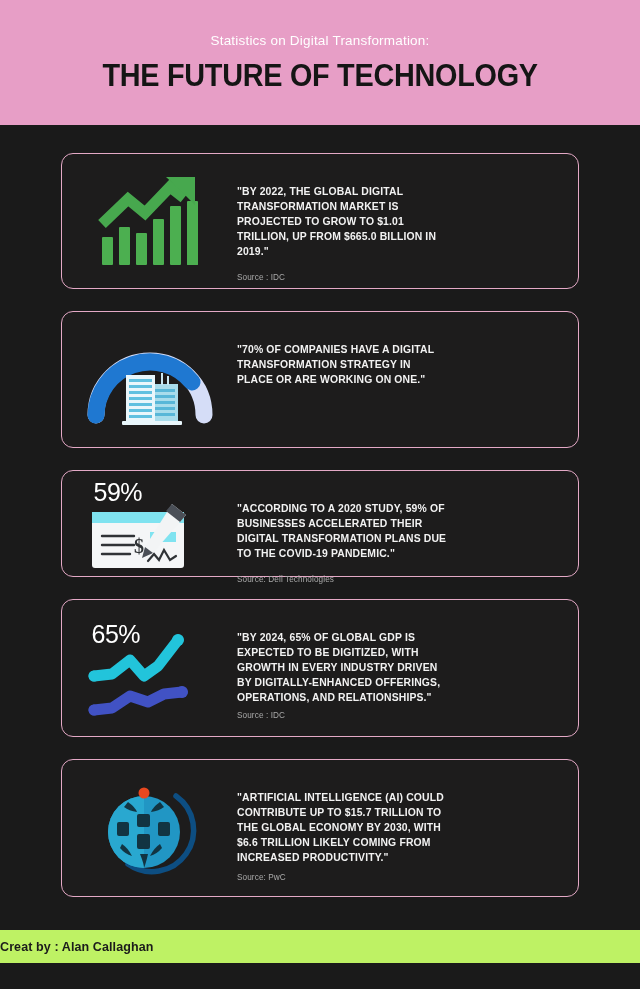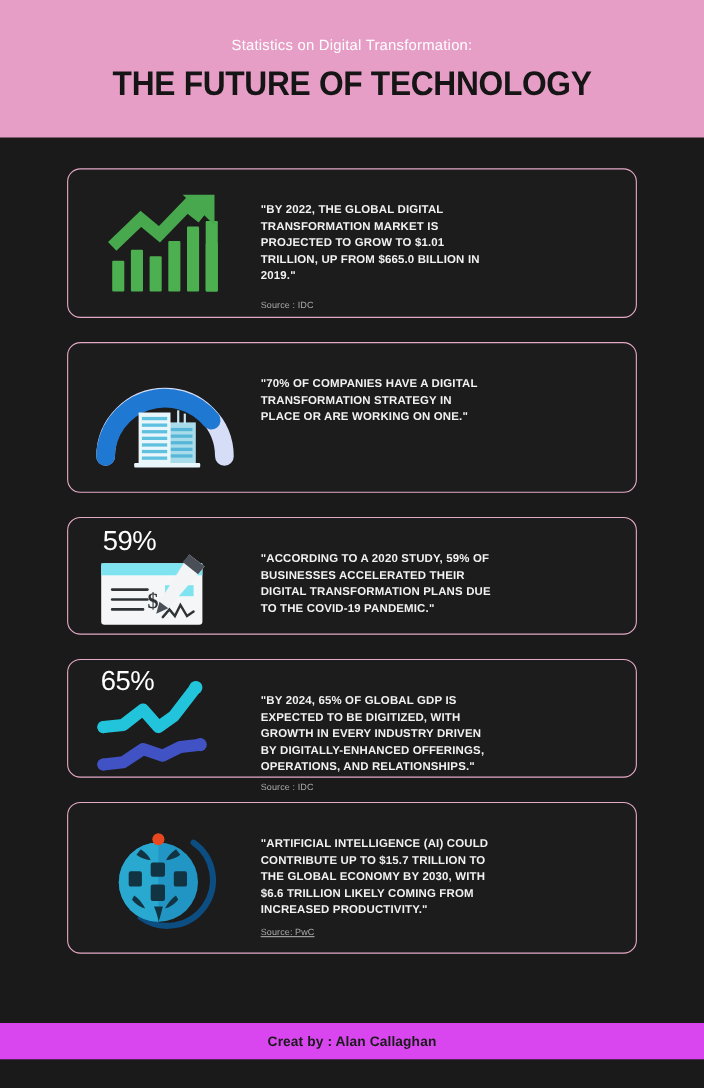--- a/index.html
+++ b/index.html
@@ -75,47 +75,47 @@
     color:#a9a9a9;
     font-size:8.2px;
     font-weight:400;
     letter-spacing:.1px;
     margin-top:auto;
     padding-top:14px;
   }
   .card-1 { height:136px; }
   .card-2 { height:137px; }
   .card-3 { height:107px; }
-  .card-4 { height:108px; }
+  .card-4 { height:138px; }
   .card-5 { height:138px; }
   .card-2 .card-source { padding-top:34px; }
-  .card-5 .card-source { padding-top:8px;text-decoration:underline; }
+  .card-5 .card-source { padding-top:8px; }
   .card-4 .card-source { padding-top:6px; }
 
   
   .stat-wrap { position:relative; width:140px; height:104px; }
   .stat-num {
     position:absolute;
     color:#ffffff;
     font-size:25px;
     font-weight:400;
     letter-spacing:-0.5px;
   }
   .stat-59 { left:14px; top:6px; }
   .stat-65 { left:12px; top:4px; }
 
   
   .footer {
     position:absolute;
     left:0; right:0; bottom:26px;
     height:33px;
-    background:#d946ef;
+    background:#bef264;
     display:flex;
     align-items:center;
-    justify-content:center;
+    justify-content:flex-start;
   }
   .footer-text {
     color:#1b1b1b;
     font-size:12.5px;
     font-weight:700;
     letter-spacing:.1px;
   }
   svg { display:block; }
 </style>
 </head>
@@ -210,20 +210,21 @@
 
               <path d="M82 2 L96 13 L62 52 L52 56 L55 45 Z" fill="#F2F4F5"></path>
               <path d="M52 56 L55 45 L63 51 Z" fill="#4A4F57"></path>
               <path d="M82 2 L96 13 L90 20 L76 9 Z" fill="#4A4F57"></path>
             </svg>
           </span>
         </div>
       </div>
       <div class="card-body">
         <div class="card-text">"ACCORDING TO A 2020 STUDY, 59% OF BUSINESSES ACCELERATED THEIR DIGITAL TRANSFORMATION PLANS DUE TO THE COVID-19 PANDEMIC."</div>
+        <div class="card-source">Source: Dell Technologies</div>
       </div>
     </div>
 
     <div class="card card-4">
       <div class="card-icon">
         <div class="stat-wrap">
           <div class="stat-num stat-65">65%</div>
           <span>
             <svg width="116" height="96" viewBox="0 0 116 96" style="position:absolute;left:6px;top:8px;">
               <path d="M8 52 L26 50 L44 36 L58 52 L72 42 L92 16" stroke="#22C4DB" stroke-width="11" fill="none" stroke-linecap="round" stroke-linejoin="round"></path>

